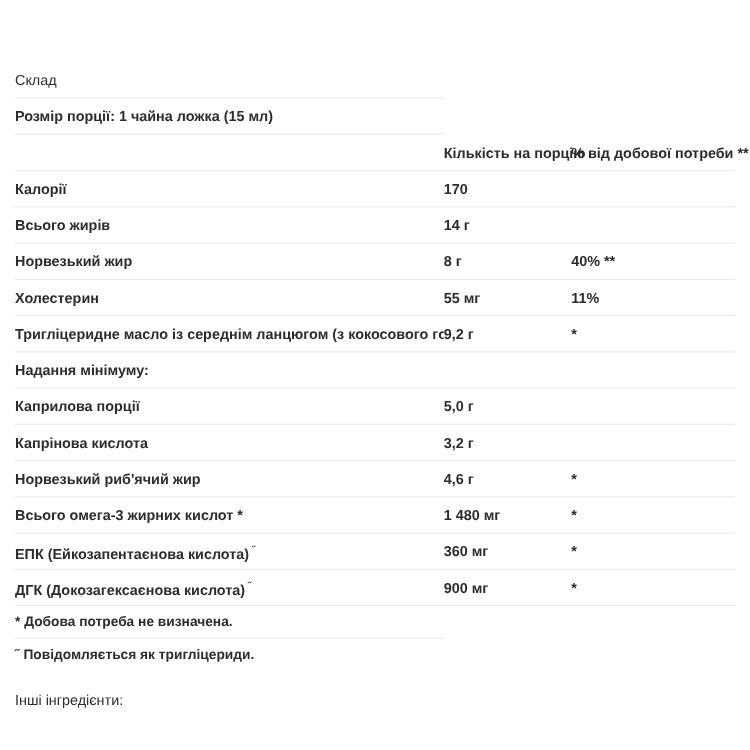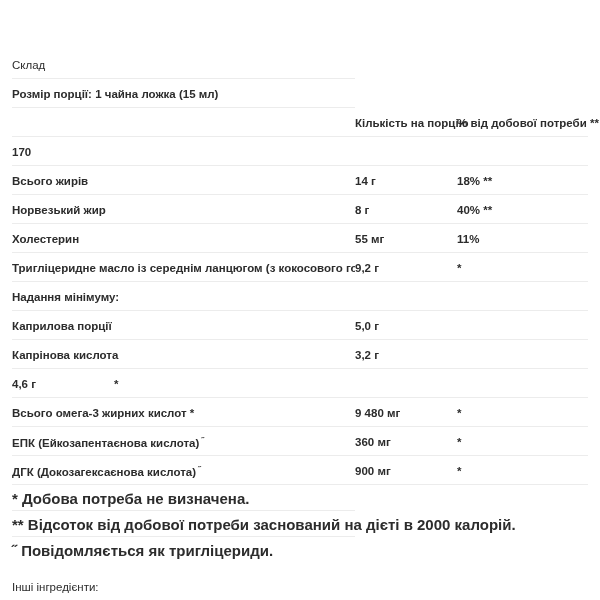--- a/index.html
+++ b/index.html
@@ -78,21 +78,21 @@
     font-size: 8px;
     vertical-align: super;
     letter-spacing: 0;
   }
 
   
   .note {
     display: flex;
     align-items: center;
     height: 26px;
-    font-size: 15px;
+    font-size: 11px;
     font-weight: 600;
     position: relative;
     box-sizing: border-box;
   }
   .note::after {
     content: "";
     position: absolute;
     left: 0;
     bottom: 0;
     width: 343px;
@@ -127,27 +127,27 @@
 
 
   <div class="row head full-rule">
     <div class="c-label"></div>
     <div class="c-amount">Кількість на порцію</div>
     <div class="c-dv">% від добової потреби **</div>
   </div>
 
   <div id="table-body">
       <div class="row full-rule">
+        <div class="c-label">Калорії</div>
         <div class="c-amount">170</div>
         <div class="c-dv"></div>
       </div>
       <div class="row full-rule">
         <div class="c-label">Всього жирів</div>
         <div class="c-amount">14 г</div>
-        <div class="c-dv">18% **</div>
       </div>
       <div class="row full-rule">
         <div class="c-label">Норвезький жир</div>
         <div class="c-amount">8 г</div>
         <div class="c-dv">40% **</div>
       </div>
       <div class="row full-rule">
         <div class="c-label">Холестерин</div>
         <div class="c-amount">55 мг</div>
         <div class="c-dv">11%</div>
@@ -166,41 +166,41 @@
         <div class="c-label">Каприлова порції</div>
         <div class="c-amount">5,0 г</div>
         <div class="c-dv"></div>
       </div>
       <div class="row full-rule">
         <div class="c-label">Капрінова кислота</div>
         <div class="c-amount">3,2 г</div>
         <div class="c-dv"></div>
       </div>
       <div class="row full-rule">
+        <div class="c-label">Норвезький риб'ячий жир</div>
         <div class="c-amount">4,6 г</div>
         <div class="c-dv">*</div>
       </div>
       <div class="row full-rule">
         <div class="c-label">Всього омега-3 жирних кислот *</div>
-        <div class="c-amount">9 480 мг</div>
+        <div class="c-amount">1 480 мг</div>
         <div class="c-dv">*</div>
       </div>
       <div class="row full-rule">
         <div class="c-label">ЕПК (Ейкозапентаєнова кислота)<span class="sup"> ˝</span></div>
         <div class="c-amount">360 мг</div>
         <div class="c-dv">*</div>
       </div>
       <div class="row full-rule">
         <div class="c-label">ДГК (Докозагексаєнова кислота)<span class="sup"> ˝</span></div>
         <div class="c-amount">900 мг</div>
         <div class="c-dv">*</div>
       </div>
     </div>
 
   <div id="footnotes">
       <div class="note">* Добова потреба не визначена.</div>
-      <div class="note">** Відсоток від добової потреби заснований на дієті в 2000 калорій.</div>
       <div class="note last">˝ Повідомляється як тригліцериди.</div>
     </div>
 
   <div class="blk light pad-top-14">Інші інгредієнти:</div>
 
 </div>
 
 </body></html>

